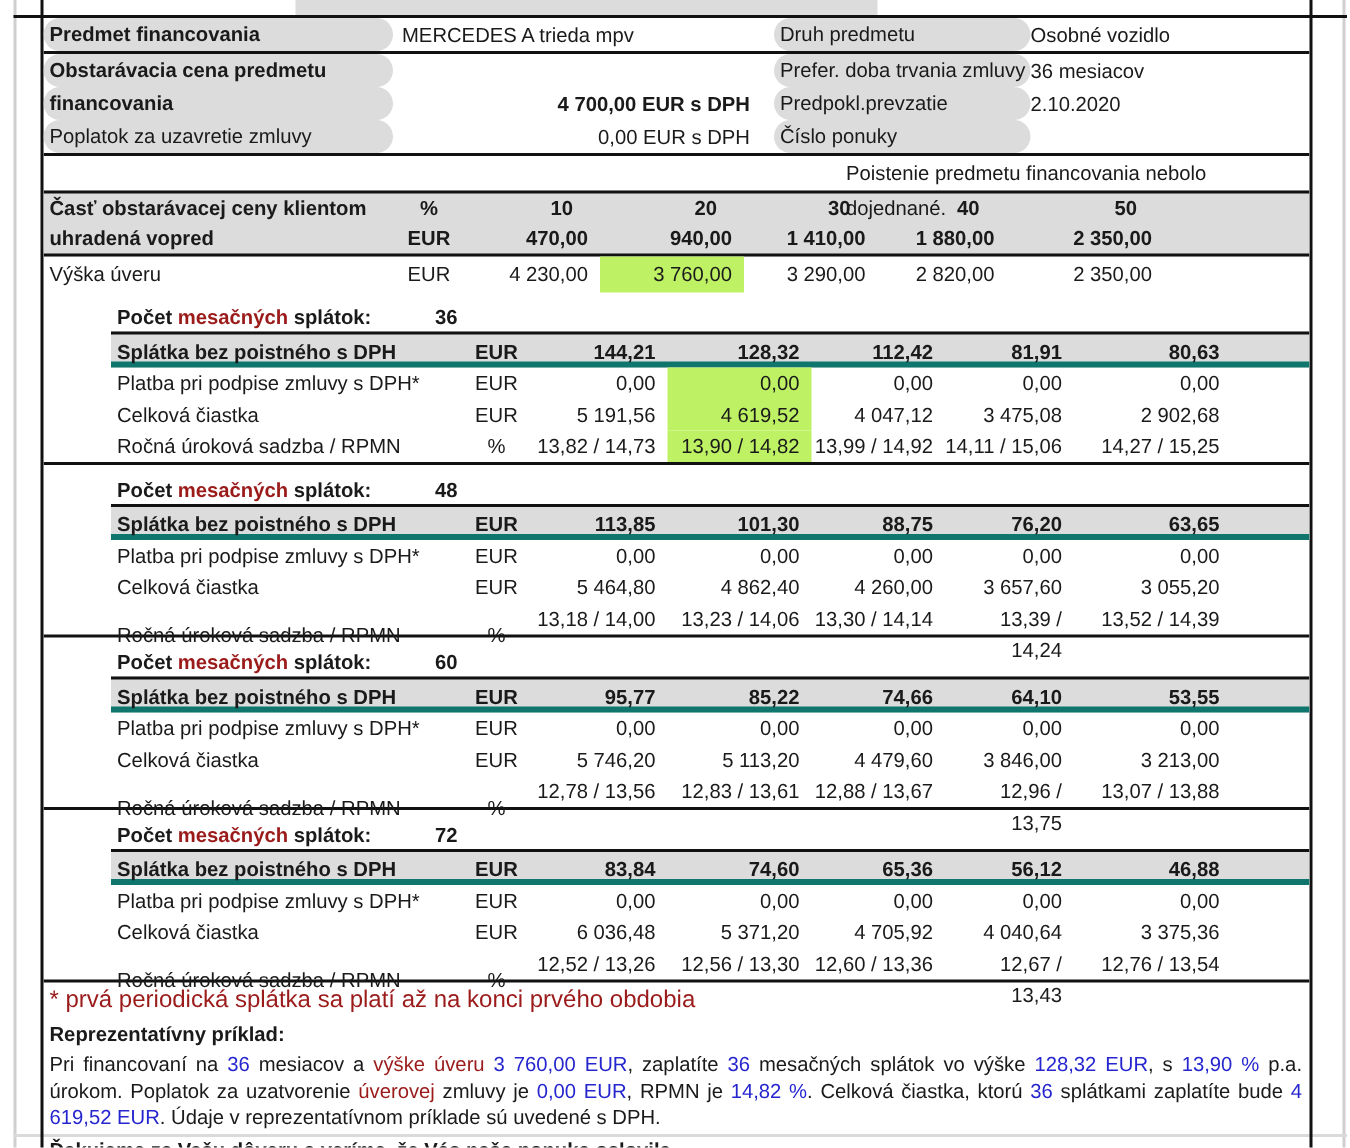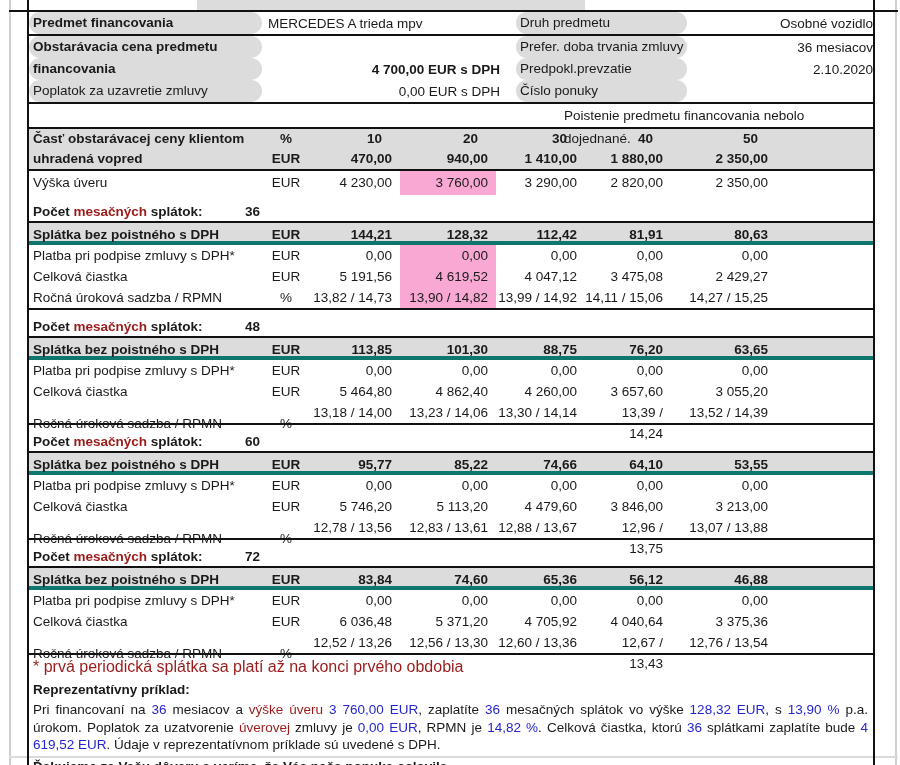--- a/index.html
+++ b/index.html
@@ -15,50 +15,50 @@
   #topstrip .gseg { position:absolute; left:168px; width:388px; top:0; height:10px; background:#dcdcdc; }
 
   #doc { position:absolute; left:27px; top:12px; width:848px; height:753px;
     border-left:2px solid #111; border-right:2px solid #111; overflow:hidden; }
 
   .b { font-weight:700; }
   .red { color:#9b1b1b; }
   .blue { color:#2626cf; }
   .black { color:#1a1a1a; }
   .g { background:#dcdcdc; }
-  .hl { background:#f9a8d4; }
+  .hl { background:#bef264; }
 
   
   .tgrid { display:grid; grid-template-columns:233px 254px 171px 1fr; grid-auto-rows:22px; align-items:center; }
   #row1 { border-bottom:2px solid #111; }
   #topbox { border-bottom:2px solid #111; }
   .tgrid .lbl { padding-left:4px; height:22px; line-height:22px;border-radius:11px; }
   .tgrid .val-l { padding-left:6px; }
   .tgrid .val-r { text-align:right; padding-right:16px; }
-  .tgrid .val-c { text-align:right; }
+  .tgrid .val-c { text-align:left; }
 
   #insurance { height:23px; line-height:23px; padding-left:487px;margin-left:48px; }
 
   
   .grid { display:grid; grid-template-columns:233px 48px 90px 96px 89px 86px 105px 1fr; align-items:center; }
   .grid .lbl { padding-left:4px; }
   .grid .unit { text-align:center; }
   .grid .v { text-align:right; padding-right:8px; height:100%; line-height:inherit; }
   .grid .hnum { text-align:right; padding-right:18px; }
 
   #advhead { background:#dcdcdc; border-top:2px solid #111; border-bottom:2px solid #111; }
   #advhead .grid { height:20px; line-height:20px; }
   #loanrow { height:24px; line-height:24px; }
 
   .block { margin-top:7px; }
   .period { position:relative; height:19px; line-height:19px; padding-left:4px; }
   .period .months { position:absolute; left:216px; top:0; }
   .band { background:#dcdcdc; border-top:2px solid #111; border-bottom:4px solid #0f766e; height:24px; line-height:24px; }
   .r { height:21px; line-height:21px; }
-  .block { border-bottom:2px solid #111; }
+  .block { border-bottom:2px solid #111;padding-left:45px; }
 
   #footnote { margin-top:4px; height:16px; line-height:16px; padding-left:4px; font-size:16px; }
   #ex-title { margin-top:6px; height:18px; line-height:18px; padding-left:4px; }
   #example-para { margin-top:2px; padding:0 5px 0 4px; text-align:justify; line-height:17.5px; }
   #thanks { margin-top:4px; padding-left:4px; height:18px; line-height:18px; }
 </style>
 </head>
 <body>
 
 <div id="edge-left" class="edge-v"></div>
@@ -159,21 +159,21 @@
       <div class="v">0,00</div>
       <div></div>
     </div>
     <div class="grid r">
       <div class="lbl">Celková čiastka</div>
       <div class="unit">EUR</div>
       <div class="v">5 191,56</div>
       <div class="v hl">4 619,52</div>
       <div class="v">4 047,12</div>
       <div class="v">3 475,08</div>
-      <div class="v">2 429,27</div>
+      <div class="v">2 902,68</div>
       <div></div>
     </div>
     <div class="grid r">
       <div class="lbl">Ročná úroková sadzba / RPMN</div>
       <div class="unit">%</div>
       <div class="v">13,82 / 14,73</div>
       <div class="v hl">13,90 / 14,82</div>
       <div class="v">13,99 / 14,92</div>
       <div class="v">14,11 / 15,06</div>
       <div class="v">14,27 / 15,25</div>

